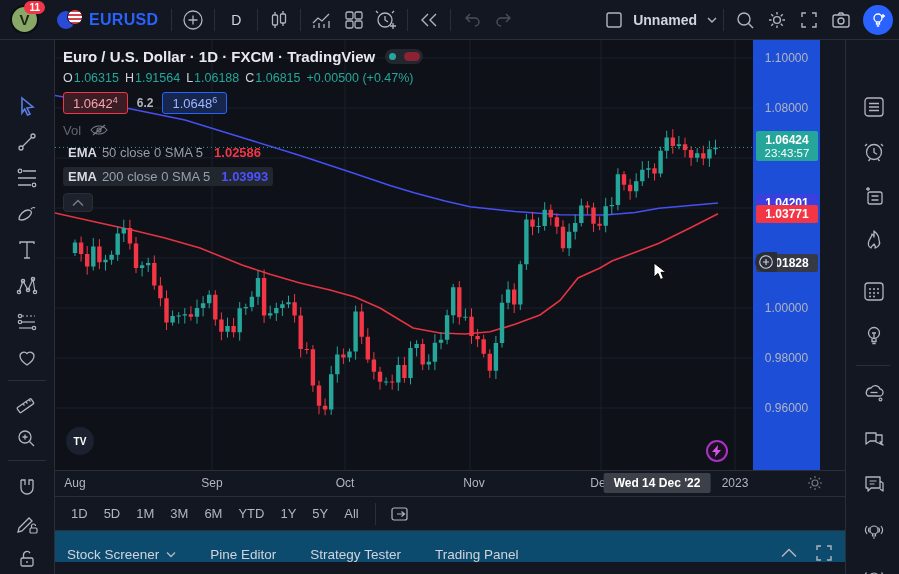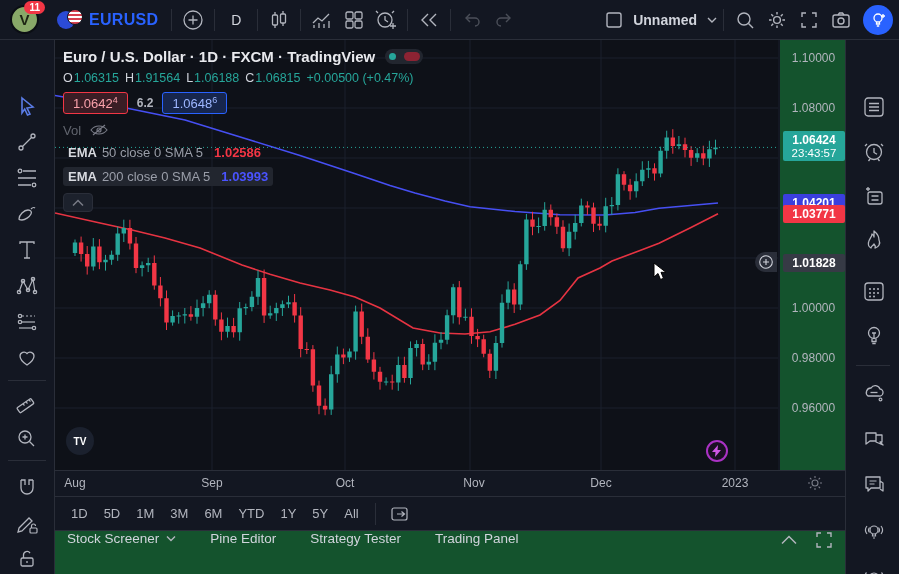--- a/index.html
+++ b/index.html
@@ -36,21 +36,21 @@
   .lt-sep{position:absolute;left:8px;width:38px;height:1px;background:#2a2e39;}
   
   .right-sidebar{position:absolute;right:0;top:40px;width:54px;height:534px;background:#131722;
           border-left:1px solid #2a2e39;z-index:30;}
   .rs-icon{position:absolute;left:13px;width:30px;height:30px;display:flex;align-items:center;
           justify-content:center;color:#b2b5be;cursor:pointer;}
   .rs-sep{position:absolute;left:10px;width:34px;height:1px;background:#2a2e39;}
   
   .plot-bg{position:absolute;left:55px;top:40px;width:723px;height:430px;background:#0e1118;}
   #plot{position:absolute;left:55px;top:40px;z-index:1;}
-  .price-scale{position:absolute;left:780px;top:40px;width:67px;height:430px;background:#14532d;z-index:2;}
+  .price-scale{position:absolute;left:753px;top:40px;width:67px;height:430px;background:#1d4ed8;z-index:2;}
   .ps-label{position:absolute;left:0;width:100%;text-align:center;font-size:12px;color:#b2b5be;}
   .ps-badge{position:absolute;left:3px;width:62px;text-align:center;font-size:12px;font-weight:bold;
           color:#fff;border-radius:2px;padding:2px 0;z-index:3;}
   .ps-badge .cd{font-weight:normal;font-size:11.5px;}
   .plus-chip{position:absolute;left:755px;width:22px;height:20px;background:#2a2e39;border-radius:10px 0 0 10px;
           display:flex;align-items:center;justify-content:center;color:#d1d4dc;z-index:3;cursor:pointer;}
   .time-axis{position:absolute;left:55px;top:470px;width:790px;height:26px;background:#131722;
           border-top:1px solid #2a2e39;z-index:2;}
   .ta-label{position:absolute;top:5px;font-size:12px;color:#b2b5be;transform:translateX(-50%);}
   .ta-tooltip{position:absolute;top:2px;transform:translateX(-50%);background:#3c4049;color:#fff;
@@ -88,22 +88,22 @@
           z-index:6;cursor:pointer;color:#cf58e6;font-size:12px;}
   .cursor-arrow{position:absolute;left:653px;top:262px;z-index:20;pointer-events:none;}
   
   .range-toolbar{position:absolute;left:55px;top:496px;width:790px;height:34px;background:#131722;
           border-top:1px solid #2a2e39;display:flex;align-items:center;z-index:3;padding:0 8px;}
   .rng-btn{font-size:13px;color:#b2b5be;padding:4px 8px;border-radius:4px;cursor:pointer;}
   .rt-right{margin-left:auto;display:flex;align-items:center;gap:14px;font-size:13px;color:#b2b5be;}
   .rt-right .auto{color:#2962ff;}
   .rt-clock{cursor:pointer;}
   
-  .bottom-panel{position:absolute;left:55px;top:530px;width:790px;height:44px;background:#14532d;
-          border-top:1px solid #2a2e39;display:flex;align-items:flex-start;z-index:3;padding:0 12px;}
+  .bottom-panel{position:absolute;left:55px;top:530px;width:790px;height:32px;background:#0c4a6e;
+          border-top:1px solid #2a2e39;display:flex;align-items:flex-end;z-index:3;padding:0 12px;}
   .bp-tab{font-size:13.5px;color:#d1d4dc;margin-right:34px;cursor:pointer;display:flex;align-items:center;gap:7px;}
   .bp-right{margin-left:auto;display:flex;align-items:center;gap:18px;color:#b2b5be;}
   svg{display:block;}
 </style>
 </head>
 <body>
 
 <div class="app">
 
   <header class="topbar">
@@ -697,20 +697,21 @@
       </svg>
   </div>
 
   <div class="time-axis" id="time-axis">
       <div class="ta-label" style="left: 680px;">2023</div>
       <div class="ta-label" style="left: 546px;">Dec</div>
       <div class="ta-label" style="left: 419px;">Nov</div>
       <div class="ta-label" style="left: 290px;">Oct</div>
       <div class="ta-label" style="left: 157px;">Sep</div>
       <div class="ta-label" style="left: 20px;">Aug</div>
+    <div class="ta-tooltip" style="left:602px">Wed 14 Dec '22</div>
     <div class="axis-sun">
       <svg width="16" height="16" viewBox="0 0 16 16">
           <circle cx="8" cy="8" r="3" fill="none" stroke="#787b86" stroke-width="1.1"></circle>
           <g stroke="#787b86" stroke-width="1.1">
             <path d="M8 1v2M8 13v2M1 8h2M13 8h2M3 3l1.4 1.4M11.6 11.6L13 13M13 3l-1.4 1.4M4.4 11.6L3 13"></path>
           </g>
         </svg>
     </div>
   </div>
 

